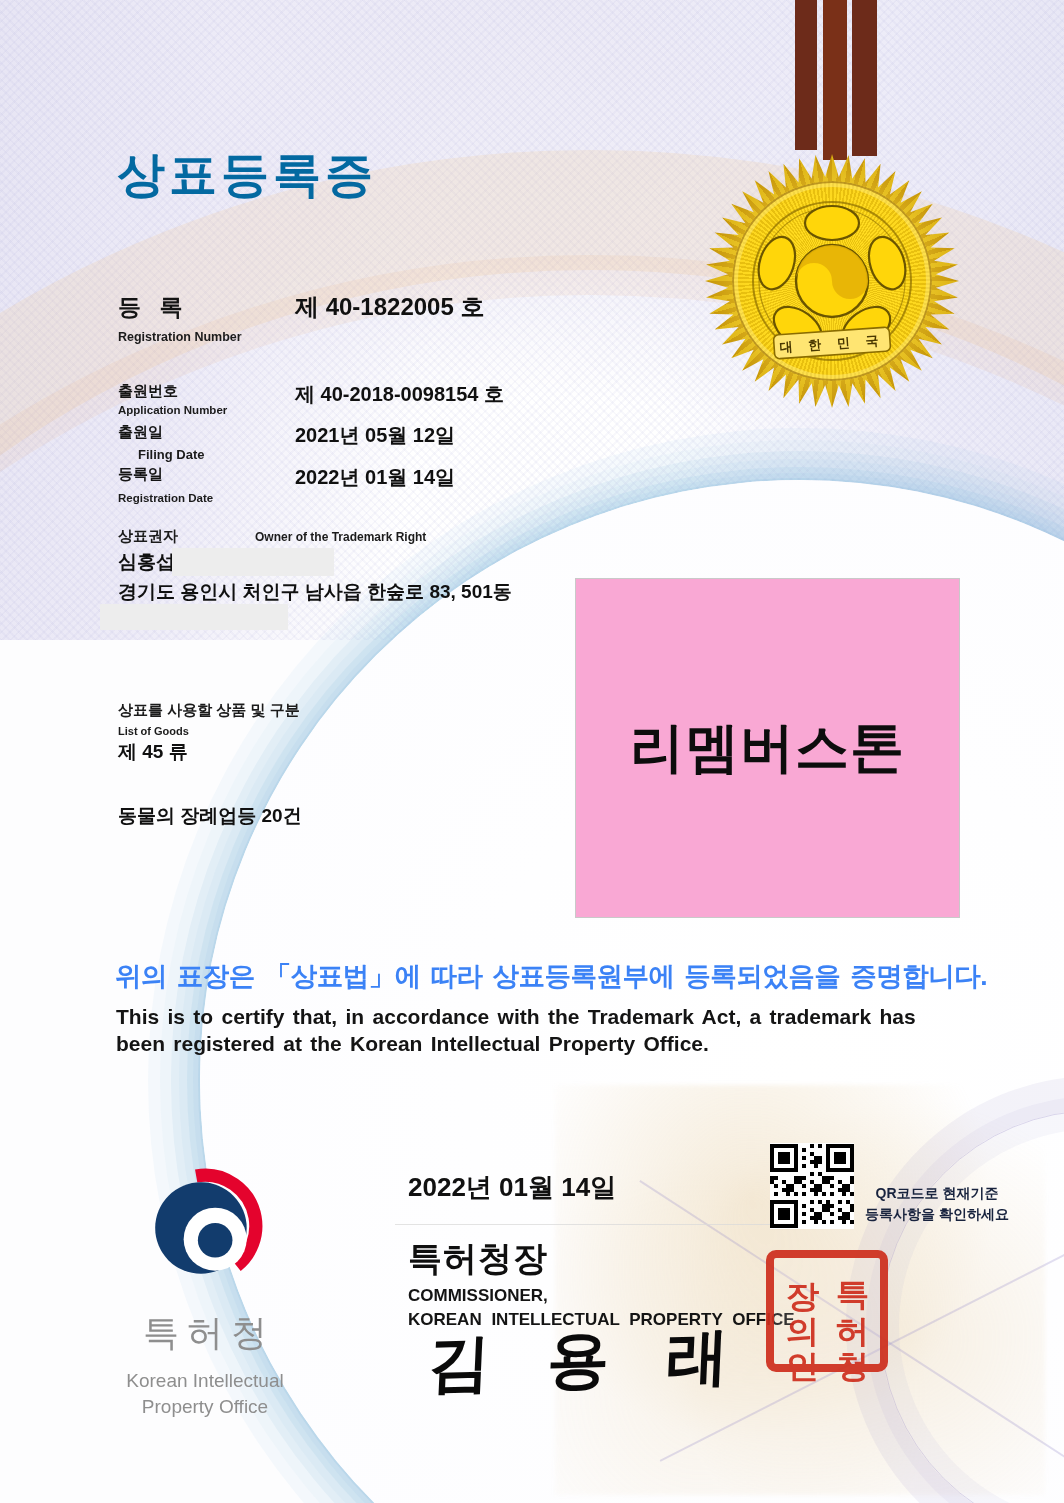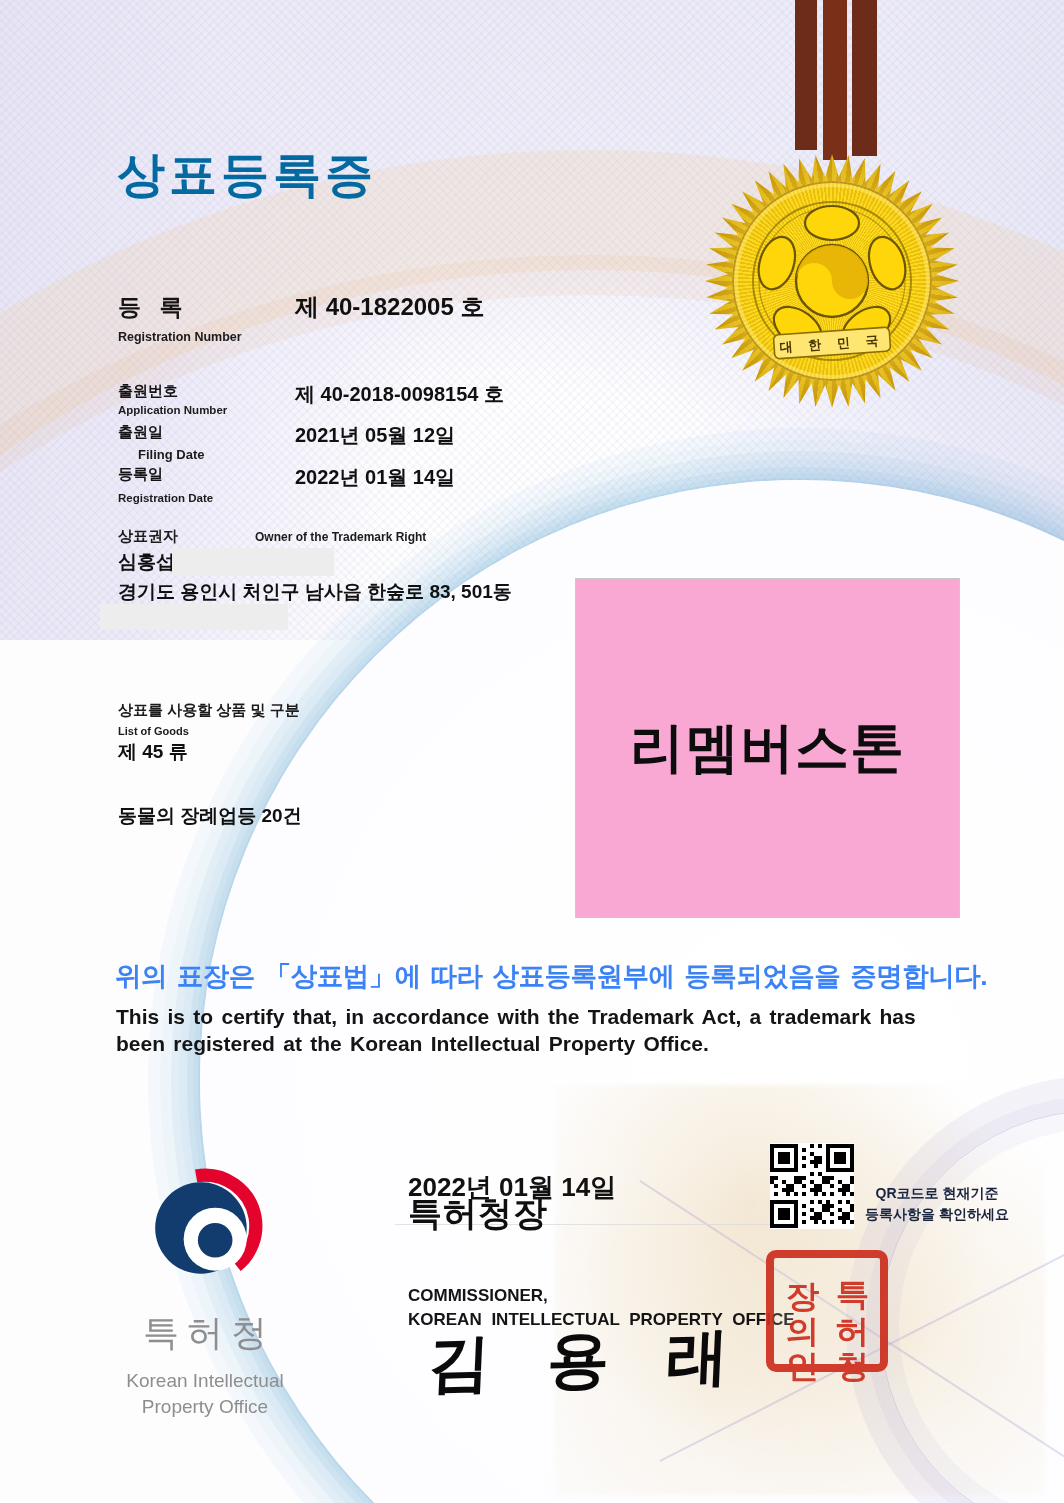--- a/index.html
+++ b/index.html
@@ -88,21 +88,21 @@
     border:1.5px solid #c9c9c9;display:flex;align-items:center;justify-content:center;
   }
   .marktext{font-size:54px;font-weight:900;letter-spacing:1px;color:#0d0d0d;}
   .stmt-ko{left:115px;top:958px;font-size:26.5px;font-weight:800;letter-spacing:-.5px;word-spacing:3px;color:#3b82f6;}
   .stmt-en{left:116px;top:1004px;width:870px;font-size:21px;font-weight:700;line-height:1.27;word-spacing:2.5px;color:#141414;}
   
   .logo-wrap{left:125px;top:1165px;width:160px;text-align:center;}
   .logo-ko{font-size:36px;font-weight:500;letter-spacing:8px;color:#8e8e8e;margin-top:18px;padding-left:8px;}
   .logo-en{font-size:19px;color:#8e8e8e;line-height:1.35;margin-top:10px;}
   .issue-date{left:408px;top:1170px;font-size:26px;font-weight:800;color:#111;}
-  .comm-ko{left:408px;top:1191px;font-size:34px;font-weight:900;letter-spacing:1px;color:#0f0f0f;}
+  .comm-ko{left:408px;top:1236px;font-size:34px;font-weight:900;letter-spacing:1px;color:#0f0f0f;}
   .comm-en1{left:408px;top:1286px;font-size:17px;font-weight:800;color:#141414;}
   .comm-en2{left:408px;top:1310px;font-size:17px;font-weight:800;word-spacing:5px;color:#141414;}
   .signature{
     left:428px;top:1318px;font-size:62px;font-weight:600;letter-spacing:20px;color:#0a0a0a;
     transform:rotate(-1.5deg) skewX(-4deg);
   }
   .qr{position:absolute;left:770px;top:1143px;width:84px;height:86px;background:#fff;}
   .qr svg{width:100%;height:100%;}
   .qr-caption{
     position:absolute;left:852px;top:1183px;width:170px;text-align:center;

